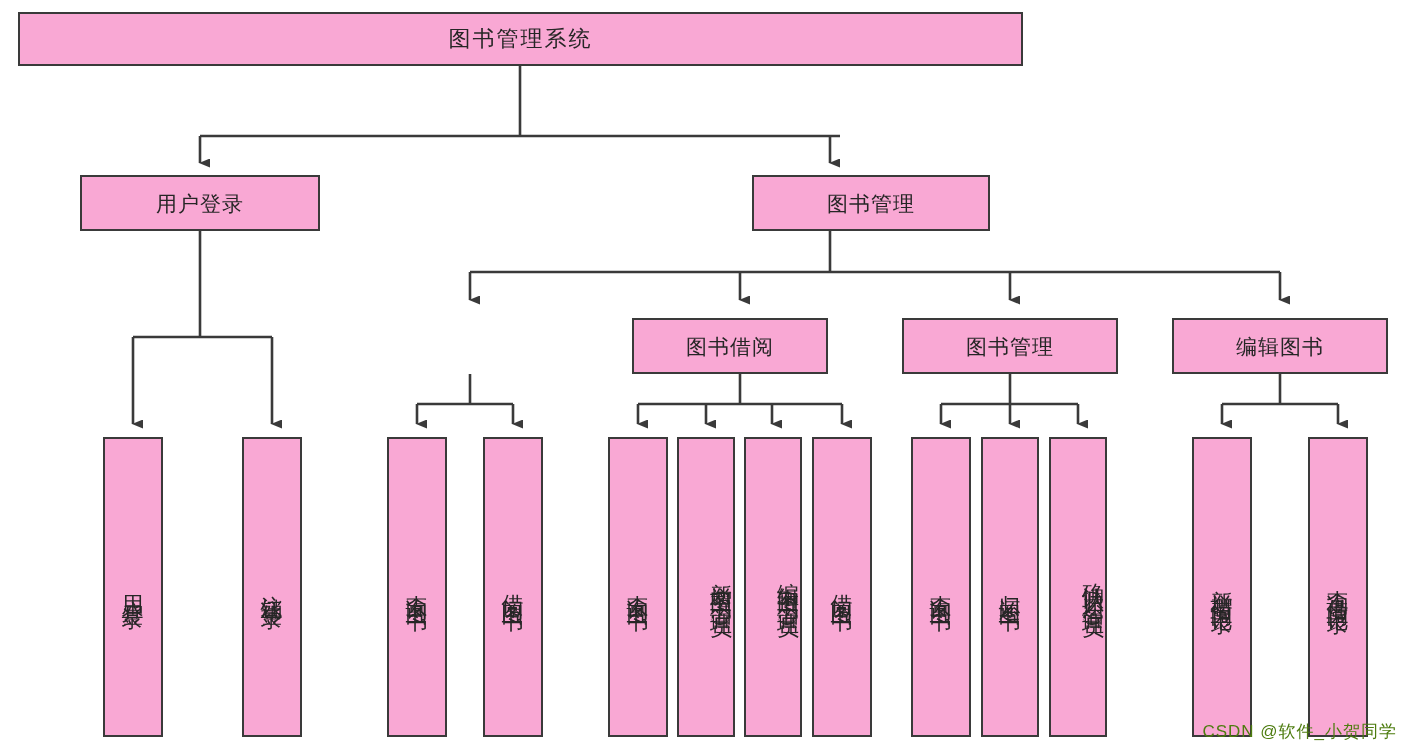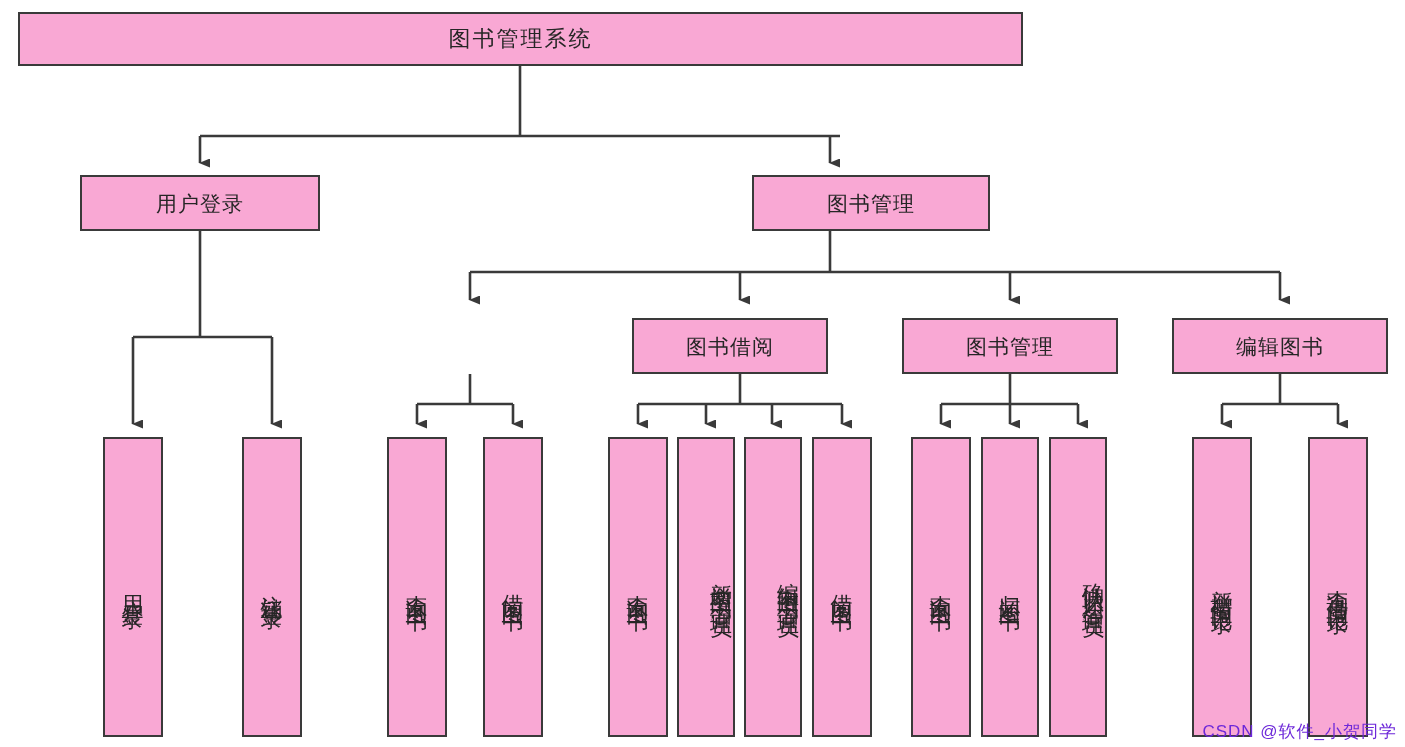--- a/index.html
+++ b/index.html
@@ -39,21 +39,21 @@
     align-items:center;
     justify-content:center;
     white-space:nowrap;
   }
   .node.v.top{align-items:flex-start;justify-content:center;}
 
   #watermark{
     position:absolute;
     right:8px;bottom:4px;
     font-size:17px;
-    color:#6d28d9;
+    color:#4d7c0f;
     letter-spacing:1px;
     white-space:nowrap;
   }
 </style>
 </head>
 <body>
 
 <div id="canvas">
 
   <svg id="wires" viewBox="0 0 1405 747" xmlns="http://www.w3.org/2000/svg">

